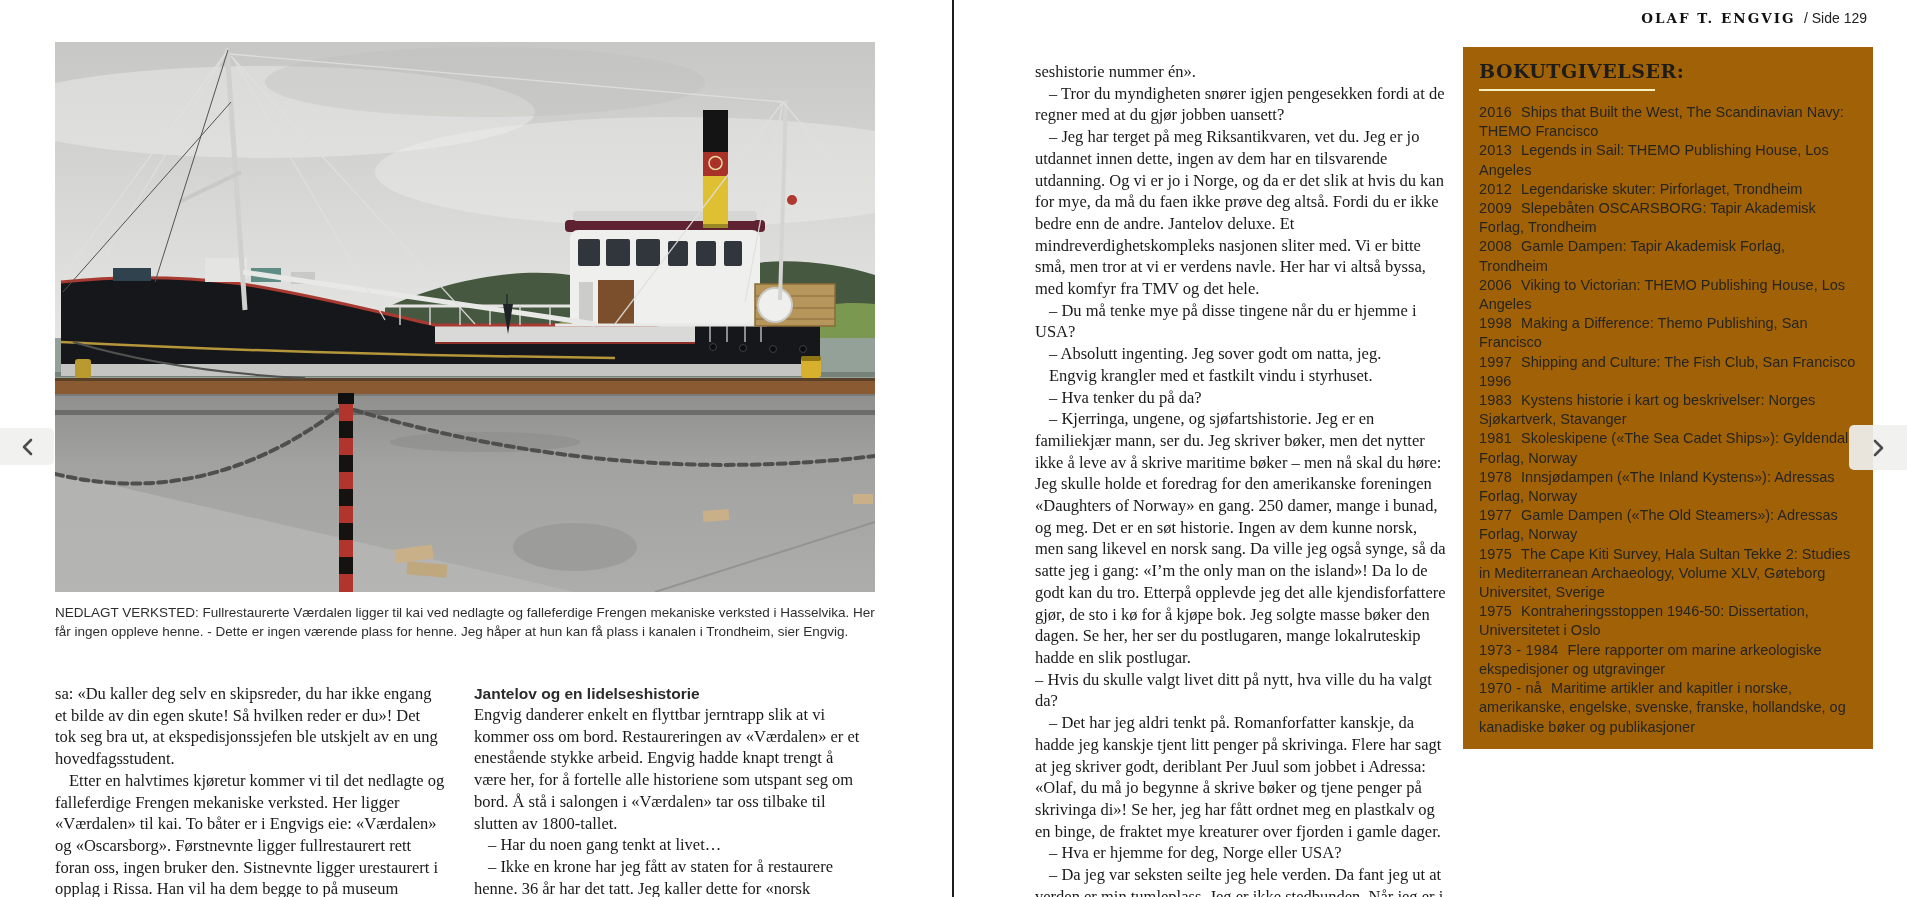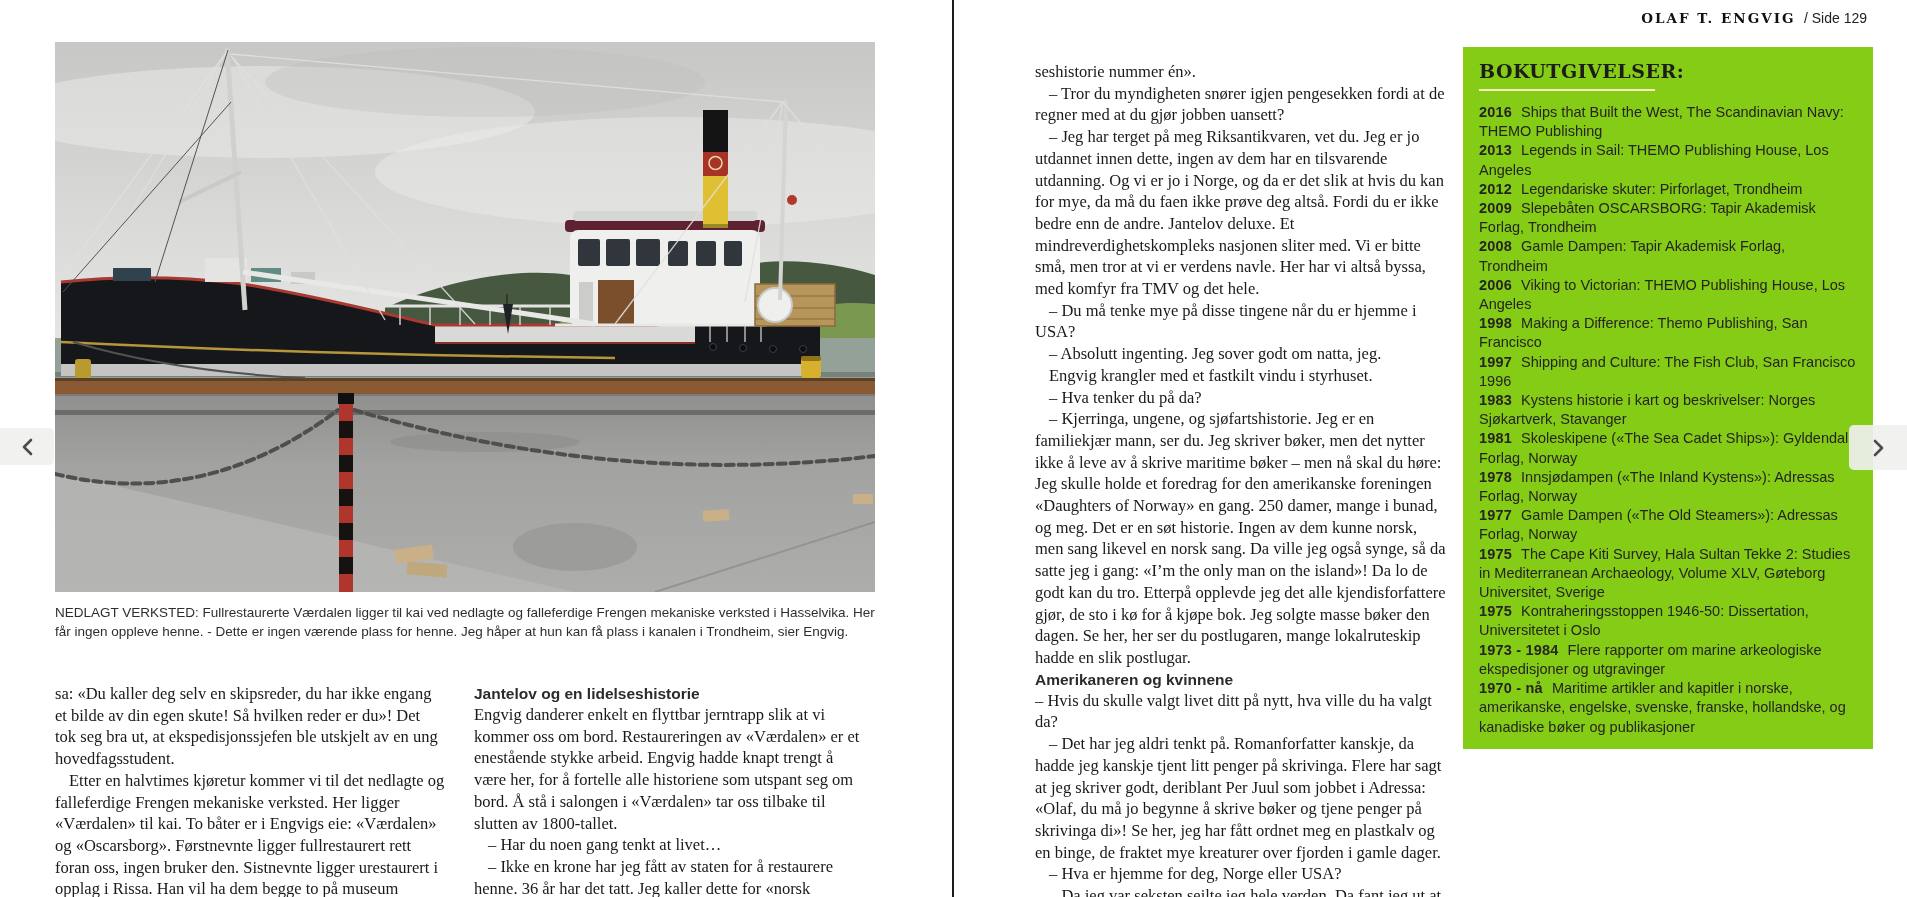--- a/index.html
+++ b/index.html
@@ -23,26 +23,26 @@
   .col p.ind { text-indent:14px; }
   .col-heading { font-family:"Liberation Sans", sans-serif; font-weight:bold; font-size:15.5px; line-height:21px; color:#2b2b2b; margin:0; }
   .mid-gap { margin-top:9px; }
 
   #col1 { left:55px; top:661px; width:390px; }
   #col2 { left:474px; top:661px; width:394px; }
   #colmid { left:1035px; top:39px; width:414px; height:858px; overflow:hidden; }
 
   .sidebar {
     position:absolute; left:1463px; top:47px; width:410px; height:702px;
-    background:#84cc16; box-sizing:border-box; padding:13px 16px; z-index:1;
+    background:#a16207; box-sizing:border-box; padding:13px 16px; z-index:1;
   }
   .sidebar-title { font-family:"DejaVu Serif", serif; font-weight:bold; font-size:19px; letter-spacing:0.5px; color:#1d1c18; margin:0; }
   .sidebar-rule { width:176px; height:2px; background:#FAF0BE; margin:7px 0 12px 0; }
   .sidebar p.entry { margin:0; font-size:14.5px; line-height:19.2px; color:#26241f; }
-  .entry .yr { font-weight:bold; margin-right:9px; letter-spacing:0.2px; }
+  .entry .yr { font-weight:normal; margin-right:9px; letter-spacing:0.2px; }
 
   .navbtn {
     position:absolute; background:rgba(240,240,239,0.92);
     display:flex; align-items:center; justify-content:center; cursor:pointer; z-index:5;
   }
   #prev { left:0; top:428px; width:54px; height:37px; border-radius:0 5px 5px 0; }
   #next { left:1849px; top:425px; width:58px; height:45px; border-radius:5px 0 0 5px; }
   .navbtn svg { display:block; }
 </style>
 </head>
@@ -224,31 +224,30 @@
 
   <div class="col" id="colmid">
     <p>seshistorie nummer én».</p>
     <p class="ind">– Tror du myndigheten snører igjen pengesekken fordi at de regner med at du gjør jobben uansett?</p>
     <p class="ind">– Jeg har terget på meg Riksantikvaren, vet du. Jeg er jo utdannet innen dette, ingen av dem har en tilsvarende utdanning. Og vi er jo i Norge, og da er det slik at hvis du kan for mye, da må du faen ikke prøve deg altså. Fordi du er ikke bedre enn de andre. Jantelov deluxe. Et mindreverdighetskompleks nasjonen sliter med. Vi er bitte små, men tror at vi er verdens navle. Her har vi altså byssa, med komfyr fra TMV og det hele.</p>
     <p class="ind">– Du må tenke mye på disse tingene når du er hjemme i USA?</p>
     <p class="ind">– Absolutt ingenting. Jeg sover godt om natta, jeg.</p>
     <p class="ind">Engvig krangler med et fastkilt vindu i styrhuset.</p>
     <p class="ind">– Hva tenker du på da?</p>
     <p class="ind">– Kjerringa, ungene, og sjøfartshistorie. Jeg er en familiekjær mann, ser du. Jeg skriver bøker, men det nytter ikke å leve av å skrive maritime bøker – men nå skal du høre: Jeg skulle holde et foredrag for den amerikanske foreningen «Daughters of Norway» en gang. 250 damer, mange i bunad, og meg. Det er en søt historie. Ingen av dem kunne norsk, men sang likevel en norsk sang. Da ville jeg også synge, så da satte jeg i gang: «I’m the only man on the island»! Da lo de godt kan du tro. Etterpå opplevde jeg det alle kjendisforfattere gjør, de sto i kø for å kjøpe bok. Jeg solgte masse bøker den dagen. Se her, her ser du postlugaren, mange lokalruteskip hadde en slik postlugar.</p>
-    <p class="col-heading mid-gap">Amerikaneren og kvinnene</p>
     <p>– Hvis du skulle valgt livet ditt på nytt, hva ville du ha valgt da?</p>
     <p class="ind">– Det har jeg aldri tenkt på. Romanforfatter kanskje, da hadde jeg kanskje tjent litt penger på skrivinga. Flere har sagt at jeg skriver godt, deriblant Per Juul som jobbet i Adressa: «Olaf, du må jo begynne å skrive bøker og tjene penger på skrivinga di»! Se her, jeg har fått ordnet meg en plastkalv og en binge, de fraktet mye kreaturer over fjorden i gamle dager.</p>
     <p class="ind">– Hva er hjemme for deg, Norge eller USA?</p>
     <p class="ind">– Da jeg var seksten seilte jeg hele verden. Da fant jeg ut at verden er min tumleplass. Jeg er ikke stedbunden. Når jeg er i USA så savner jeg ikke Norge, og omvendt. Voilà! Jeg har jo</p>
   </div>
 
   <div class="sidebar">
     <p class="sidebar-title">BOKUTGIVELSER:</p>
     <div class="sidebar-rule"></div>
-    <p class="entry"><span class="yr">2016</span><span>Ships that Built the West, The Scandinavian Navy: THEMO Publishing</span></p>
+    <p class="entry"><span class="yr">2016</span><span>Ships that Built the West, The Scandinavian Navy: THEMO Francisco</span></p>
     <p class="entry"><span class="yr">2013</span><span>Legends in Sail: THEMO Publishing House, Los Angeles</span></p>
     <p class="entry"><span class="yr">2012</span><span>Legendariske skuter: Pirforlaget, Trondheim</span></p>
     <p class="entry"><span class="yr">2009</span><span>Slepebåten OSCARSBORG: Tapir Akademisk Forlag, Trondheim</span></p>
     <p class="entry"><span class="yr">2008</span><span>Gamle Dampen: Tapir Akademisk Forlag, Trondheim</span></p>
     <p class="entry"><span class="yr">2006</span><span>Viking to Victorian: THEMO Publishing House, Los Angeles</span></p>
     <p class="entry"><span class="yr">1998</span><span>Making a Difference: Themo Publishing, San Francisco</span></p>
     <p class="entry"><span class="yr">1997</span><span>Shipping and Culture: The Fish Club, San Francisco 1996</span></p>
     <p class="entry"><span class="yr">1983</span><span>Kystens historie i kart og beskrivelser: Norges Sjøkartverk, Stavanger</span></p>
     <p class="entry"><span class="yr">1981</span><span>Skoleskipene («The Sea Cadet Ships»): Gyldendal Forlag, Norway</span></p>
     <p class="entry"><span class="yr">1978</span><span>Innsjødampen («The Inland Kystens»): Adressas Forlag, Norway</span></p>

